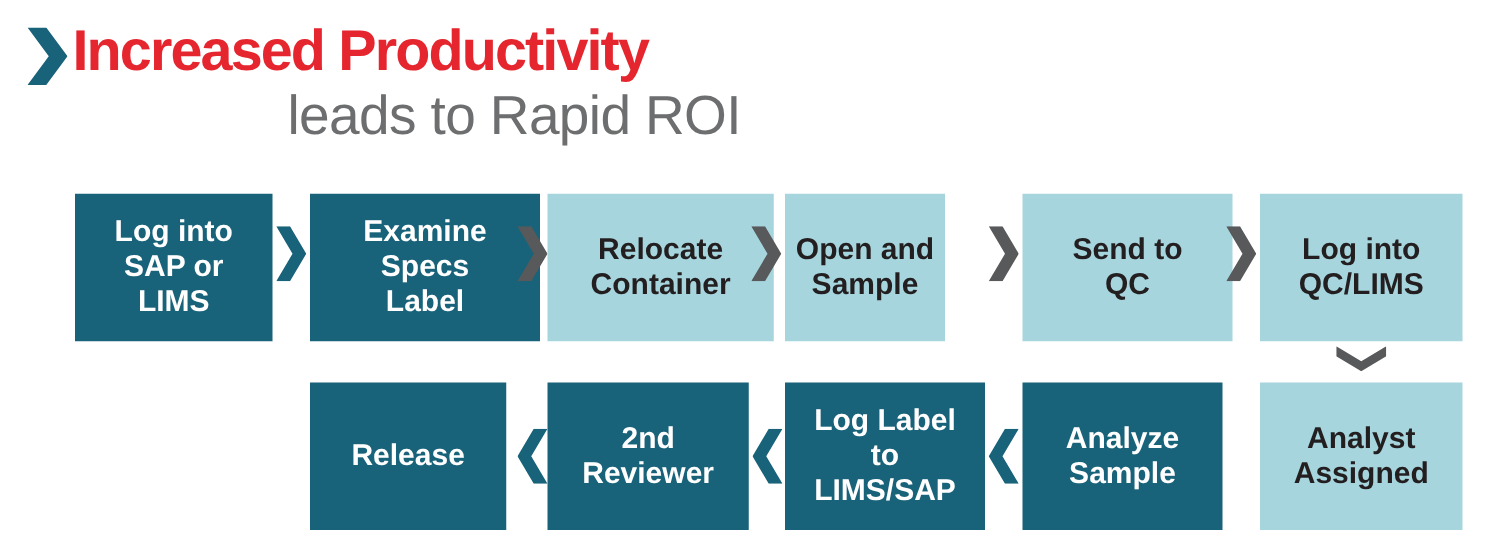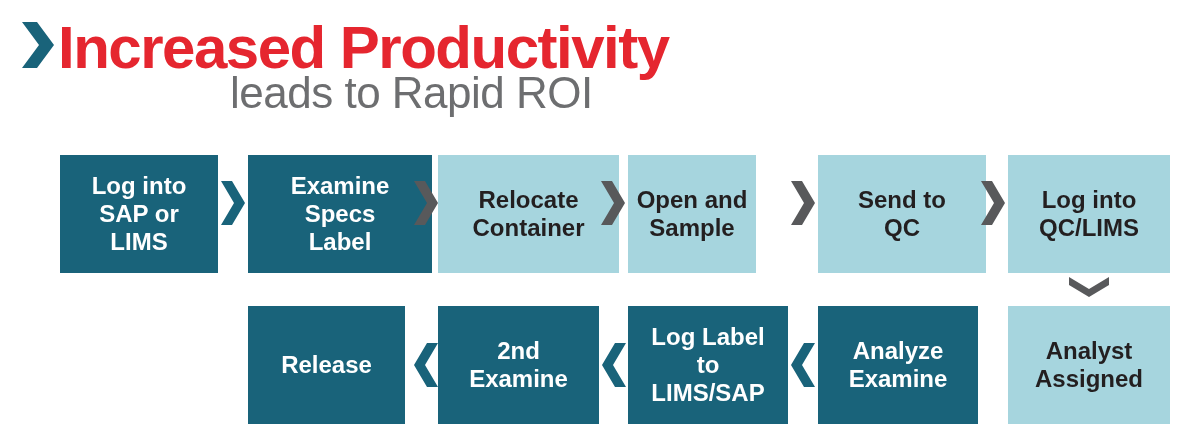--- a/index.html
+++ b/index.html
@@ -16,21 +16,21 @@
     width: 1200px; height: 440px;
     background: #fff;
     font-family: "Liberation Sans", sans-serif;
     overflow: hidden;
   }
   .canvas { position: relative; width: 1200px; height: 440px; background: #fff; }
 
   .title-chevron { position: absolute; left: 22px; top: 22px; width: 32px; height: 46px; }
   .page-title {
     position: absolute; left: 58px; top: 13px;
-    font-size: 60px; font-weight: bold; letter-spacing: -1.5px;
+    font-size: 46px; font-weight: bold; letter-spacing: -1.5px;
     color: var(--brand-red); white-space: nowrap;
   }
   .page-subtitle {
     position: absolute; left: 230px; top: 68px;
     font-size: 44px; font-weight: 400; letter-spacing: -0.5px;
     color: var(--subtitle-gray); white-space: nowrap;
   }
 
   .box {
     position: absolute;
@@ -97,26 +97,26 @@
       </svg>
   </div>
 
   <svg class="arrow down fill-gray" viewBox="0 0 40 20">
       <polygon points="0,0 20,12 40,0 40,8 20,20 0,8"></polygon>
     </svg>
 
   <div class="row-bottom">
     <div class="box dark" style="left:248px;  width:157px;">Release</div>
     <div class="box dark" style="left:438px;  width:161px;">2nd
-Examine</div>
+Reviewer</div>
     <div class="box dark" style="left:628px;  width:160px;">Log Label
 to
 LIMS/SAP</div>
     <div class="box dark" style="left:818px;  width:160px;">Analyze
-Examine</div>
+Sample</div>
     <div class="box light" style="left:1008px; width:162px;">Analyst
 Assigned</div>
 
     <svg class="arrow h-bottom fill-teal" style="left:414px;" viewBox="0 0 24 44">
         <polygon points="24,0 13,0 0,22 13,44 24,44 11,22"></polygon>
       </svg>
     <svg class="arrow h-bottom fill-teal" style="left:602px;" viewBox="0 0 24 44">
         <polygon points="24,0 13,0 0,22 13,44 24,44 11,22"></polygon>
       </svg>
     <svg class="arrow h-bottom fill-teal" style="left:791px;" viewBox="0 0 24 44">

